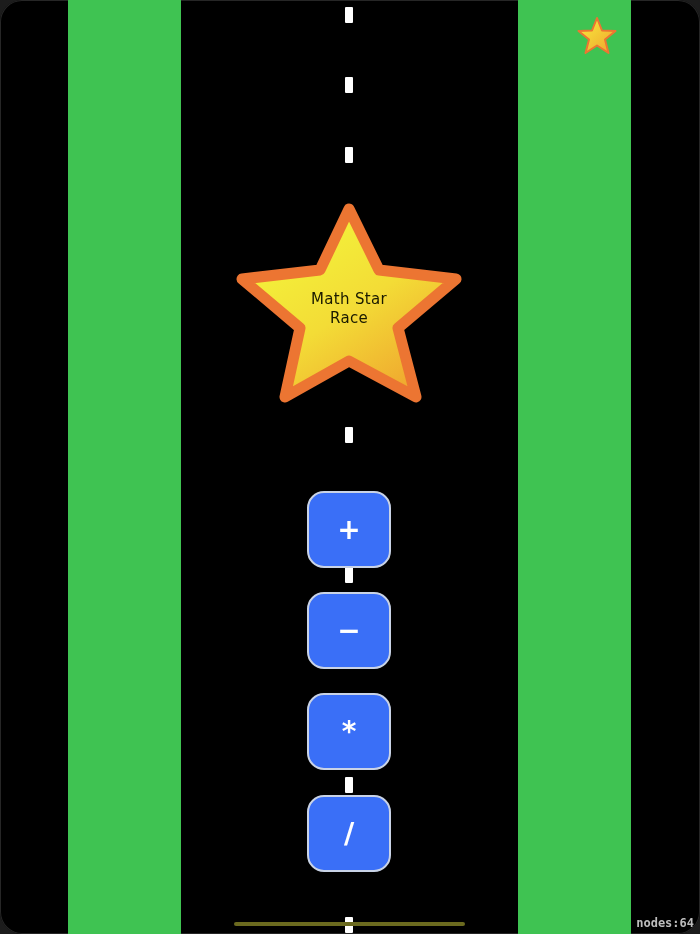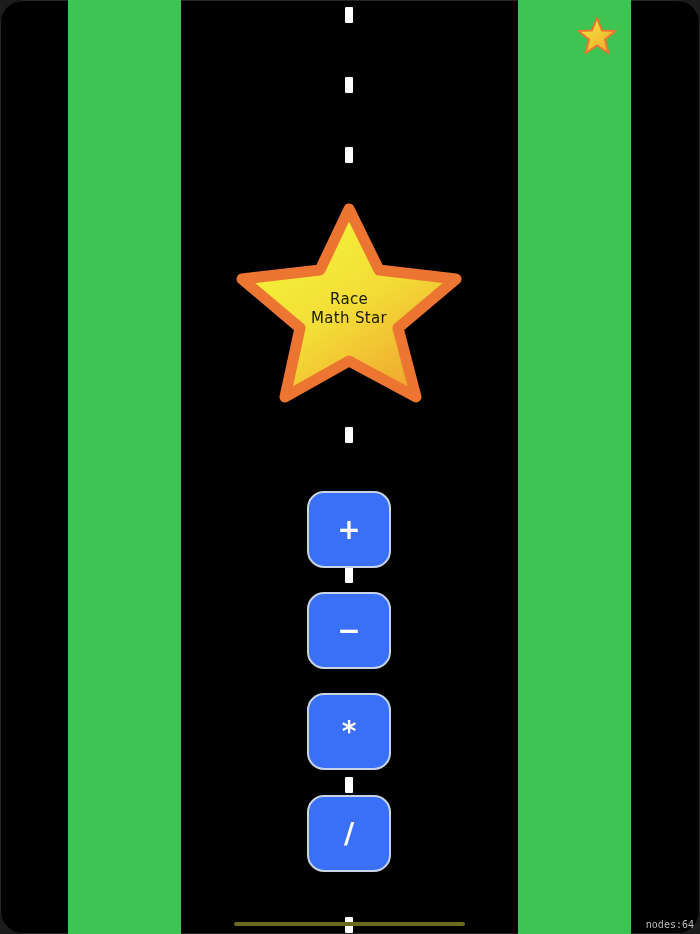--- a/index.html
+++ b/index.html
@@ -26,21 +26,21 @@
     color: #fff; font-size: 28px; font-weight: bold;
     display: flex; align-items: center; justify-content: center; cursor: pointer;
     box-sizing: content-box;
   }
   .home-indicator {
     position: absolute; left: 234px; top: 922px; width: 231px; height: 4px;
     background: #6b6a1f; border-radius: 2px;
   }
   .nodes {
     position: absolute; right: 6px; bottom: 4px; font-family: "DejaVu Sans Mono", monospace;
-    font-size: 10px; color: #bdbdbd;
+    font-size: 12px; color: #bdbdbd; font-weight: bold;
   }
 </style>
 </head>
 <body>
 
 <div class="screen">
   <div class="grass left"></div>
   <div class="grass right"></div>
 
   <div>
@@ -68,22 +68,22 @@
     <defs>
       <linearGradient id="tg" x1="0.2" y1="0.2" x2="0.8" y2="1">
         <stop offset="0" stop-color="#f3f13a"></stop>
         <stop offset="0.45" stop-color="#f3dc36"></stop>
         <stop offset="1" stop-color="#efa22e"></stop>
       </linearGradient>
     </defs>
     <polygon points="115,9 145,70 222,79 164,128 182,197 115,161 51,197 66,128 8,79 86,70" fill="url(#tg)" stroke="#ec7532" stroke-width="11" stroke-linejoin="round"></polygon>
   </svg>
   <div class="title-text">
+    <div>Math Star</div>
     <div>Race</div>
-    <div>Math Star</div>
   </div>
 
   <div class="op-btn" style="top:491px">
     <span>+</span>
   </div>
   <div class="op-btn" style="top:592px">
     <span>−</span>
   </div>
   <div class="op-btn" style="top:693px">
     <span>*</span>

